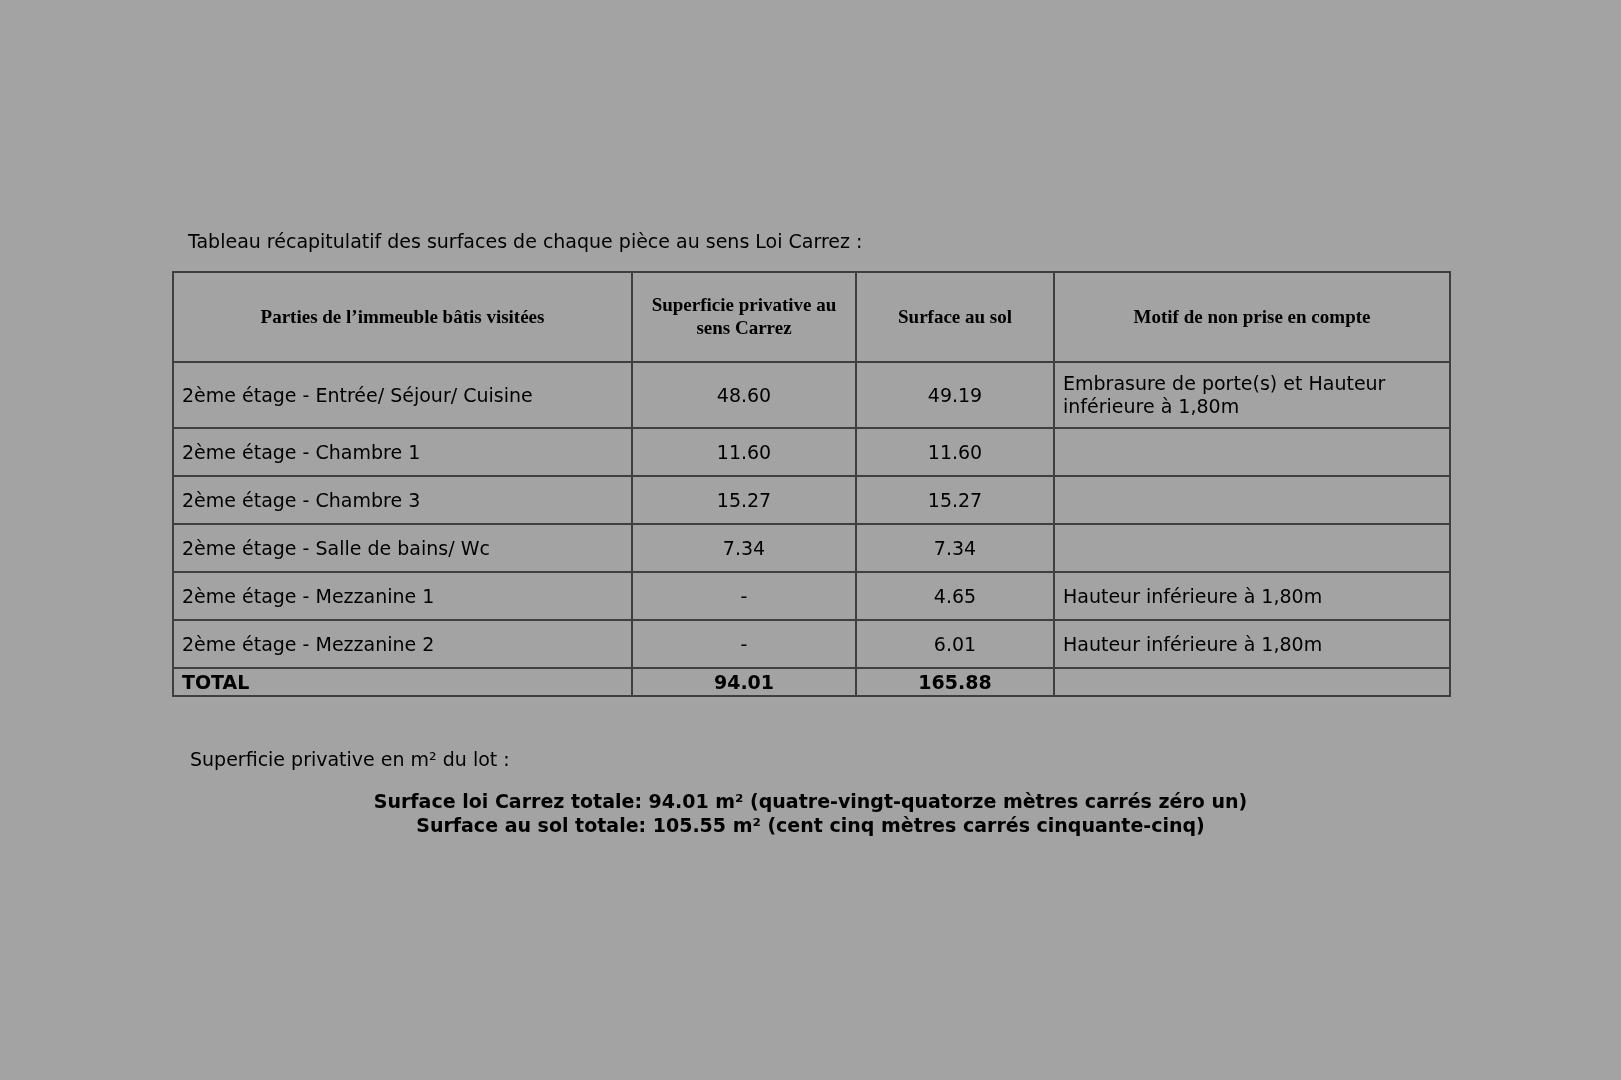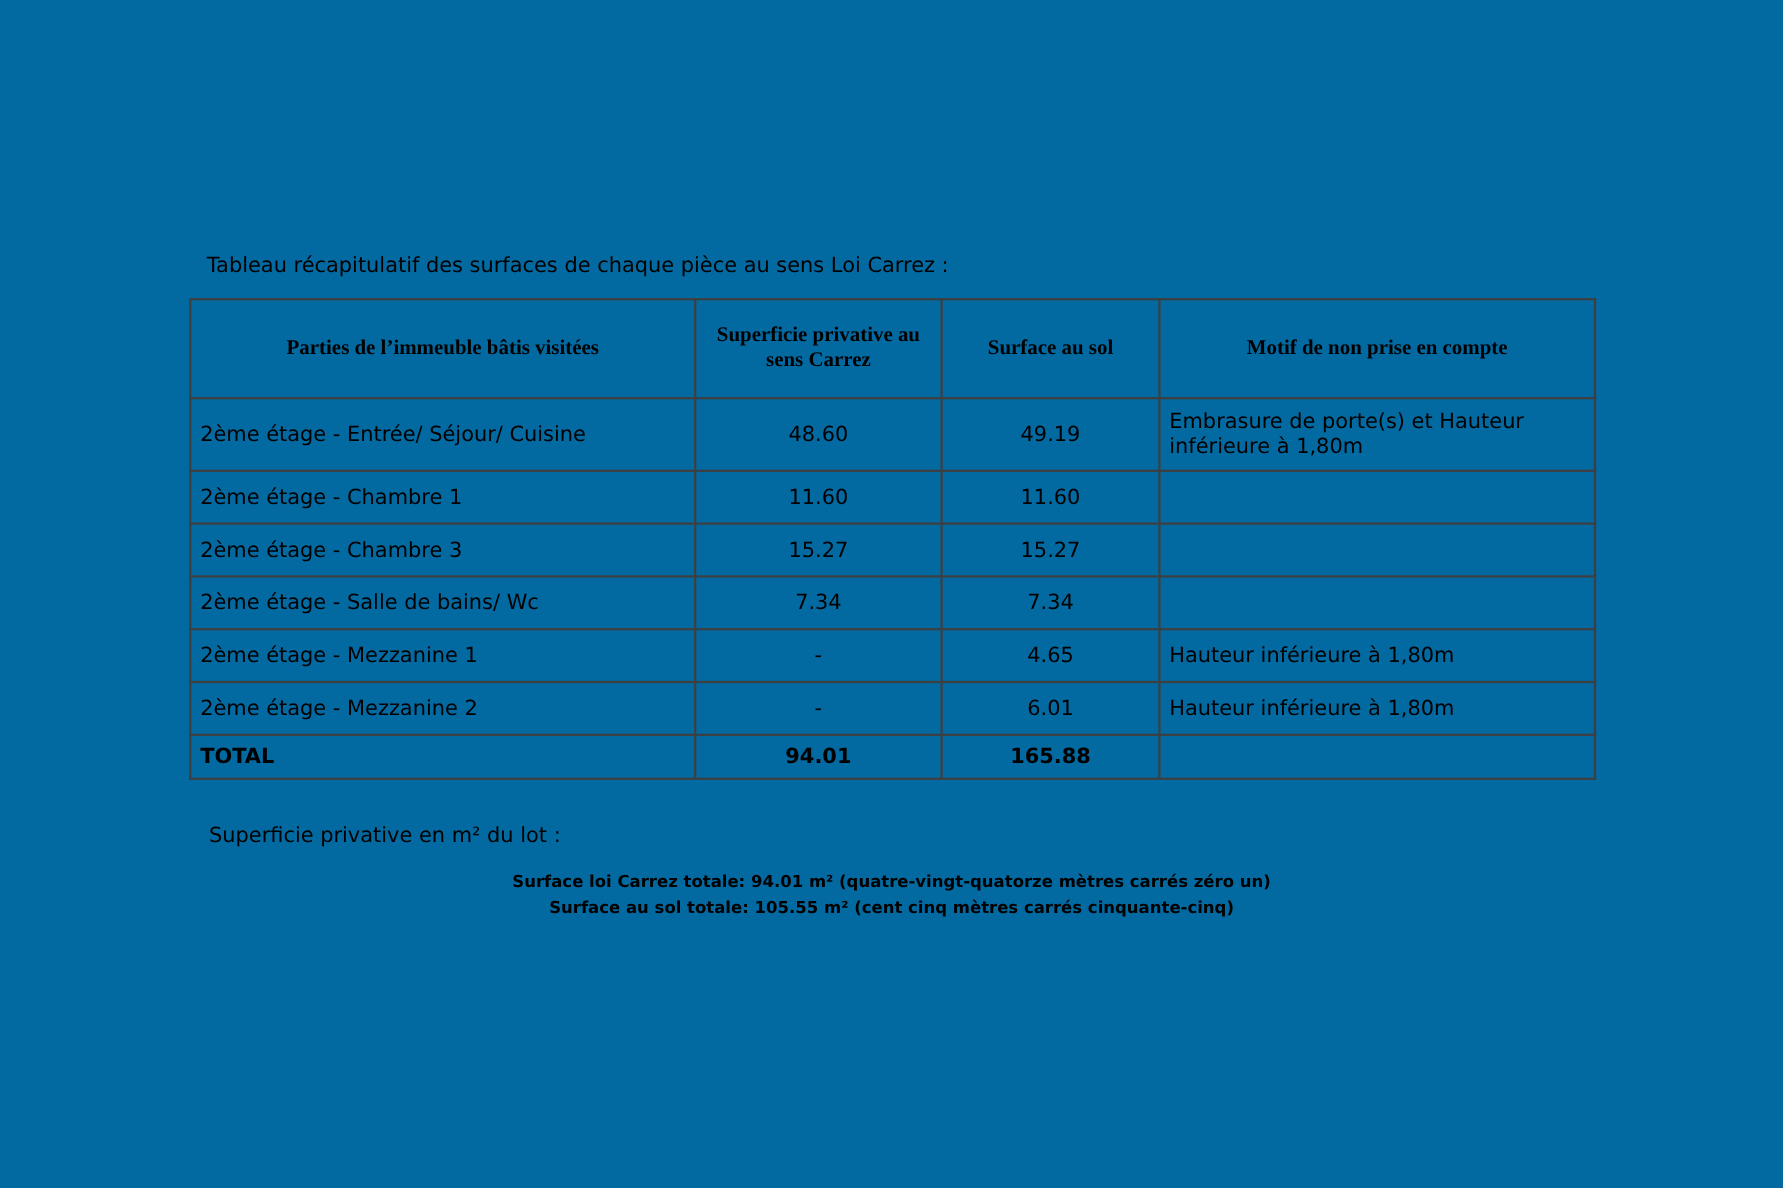--- a/index.html
+++ b/index.html
@@ -4,21 +4,21 @@
 <style>
   * { box-sizing: border-box; }
   html, body { margin: 0; padding: 0; }
   body {
     width: 1621px; height: 1080px;
     background: #ffffff;
     color: #000000;
     font-family: "DejaVu Sans", "Liberation Sans", sans-serif;
     overflow: hidden;
   }
-  .page { position: relative; width: 1621px; height: 1080px; background: #0369a1; }
+  .page { position: relative; width: 1621px; height: 1080px; background: #a3a3a3; }
 
   .doc-title {
     position: absolute;
     left: 188px; top: 229px;
     font-size: 19px;
     line-height: 24px;
     white-space: nowrap;
   }
 
   table.surfaces {
@@ -38,40 +38,40 @@
   table.surfaces th {
     font-weight: bold;
     text-align: center;
     line-height: 1.2;
     height: 90px;
     padding: 4px 10px;
     font-family: Liberation Serif, serif;
   }
   tr.row-tall  { height: 66px; padding-left: 40px; }
   tr.row-std   { height: 48px; }
-  tr.row-total { height: 40px; }
+  tr.row-total { height: 28px; }
   td.piece { text-align: left; padding-left: 10px; }
   td.num   { text-align: center; }
   td.motif { text-align: left; line-height: 1.2; }
   tr.row-total td { font-weight: bold; }
 
   .lot-caption {
     position: absolute;
     left: 190px; top: 747px;
     font-size: 19px;
     line-height: 24px;
     white-space: nowrap;
   }
   .totals-block {
     position: absolute;
     left: 172px; top: 789px;
     width: 1277px;
     text-align: center;
     font-weight: bold;
-    font-size: 15px;
+    font-size: 19px;
     line-height: 24px;
   }
 </style>
 </head>
 <body>
 
 <div class="page">
 
   <div class="doc-title">Tableau récapitulatif des surfaces de chaque pièce au sens Loi Carrez :</div>
 

